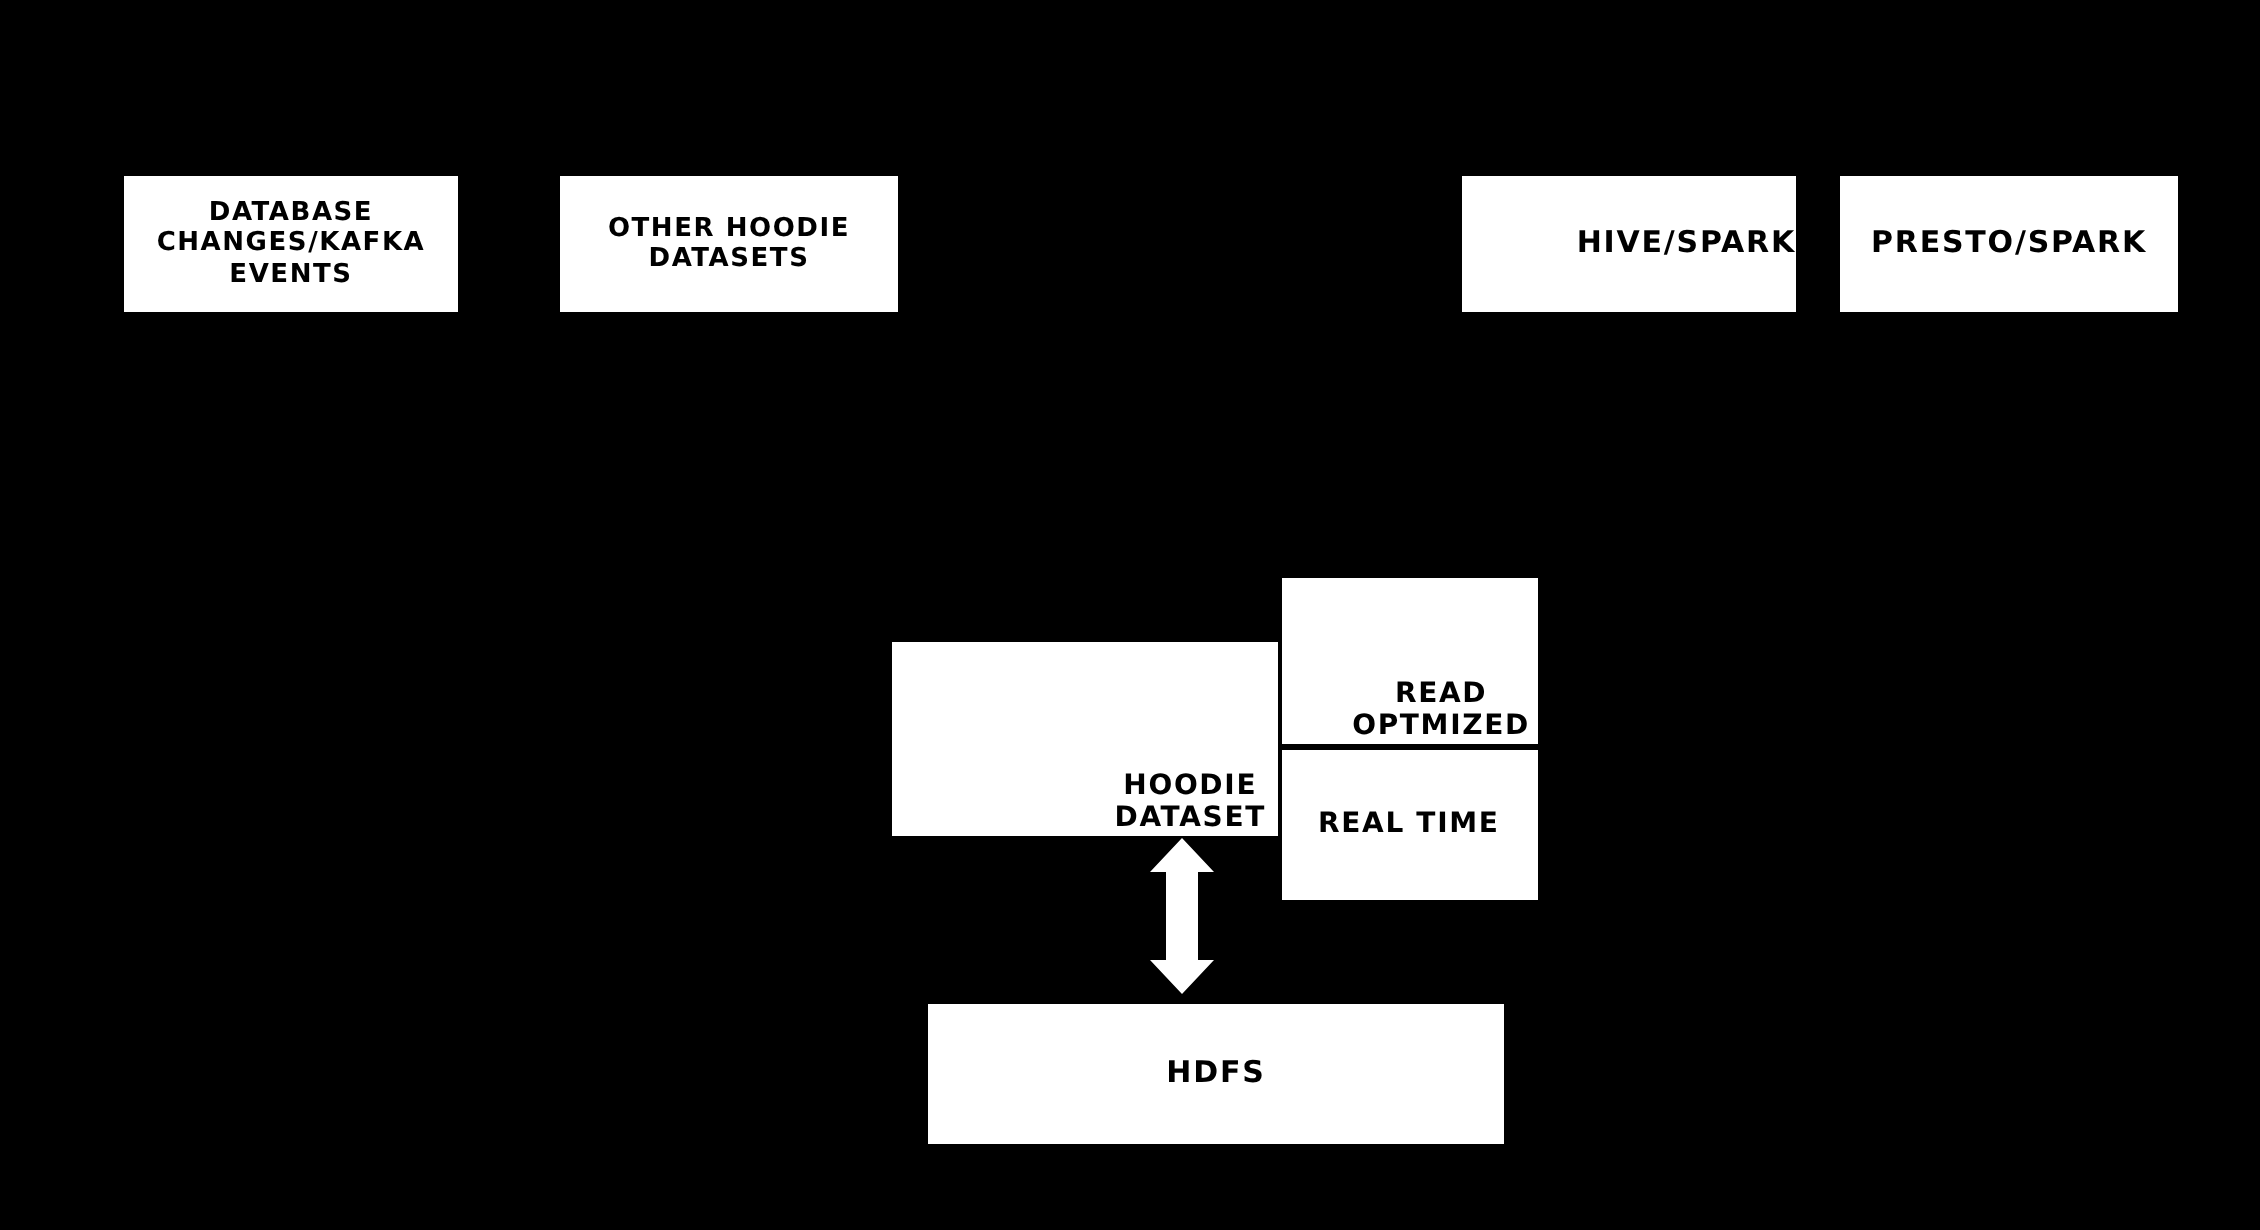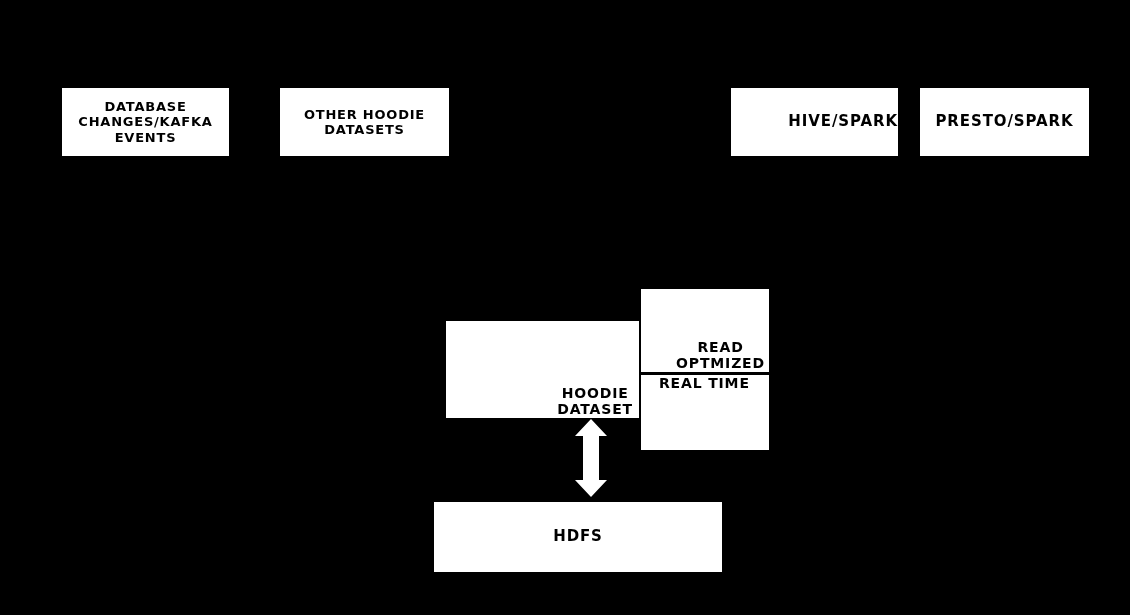--- a/index.html
+++ b/index.html
@@ -30,41 +30,41 @@
     font-family: "DejaVu Sans", sans-serif;
   }
   .node .label {
     display: block;
     white-space: pre-line;
     font-style: normal;
   }
   
   .a-center { align-items: center; justify-content: center; text-align: center; }
   .a-right  { align-items: flex-end; justify-content: flex-end; text-align: center; }
-  .a-left   { align-items: flex-start; justify-content: flex-start; text-align: left; }
+  .a-left   { align-items: center; justify-content: flex-start; text-align: left; }
 
   
   #node-db-changes   { left: 62px;  top: 88px;  width: 167px; height: 68px; font-size: 13px; }
   #node-other-hoodie { left: 280px; top: 88px;  width: 169px; height: 68px; font-size: 13px; }
   #node-hive-spark   { left: 731px; top: 88px;  width: 167px; height: 68px; font-size: 15px; justify-content: flex-end; }
   #node-presto-spark { left: 920px; top: 88px;  width: 169px; height: 68px; font-size: 15px; }
 
   #node-hoodie-dataset { left: 446px; top: 321px; width: 193px; height: 97px;
                           font-size: 14px; padding-right: 6px; }
 
   #node-views { position: absolute; left: 641px; top: 289px; width: 128px; height: 161px;
                 background: #ffffff; }
   #node-read-optimized { left: 641px; top: 289px;  width: 128px; height: 83px;
                           font-size: 14px; padding-right: 4px; }
   #node-real-time      { left: 641px; top: 375px;  width: 128px; height: 75px;
                           font-size: 14px; padding-left: 18px; }
   .view-divider { position: absolute; left: 641px; top: 372px; width: 128px; height: 3px;
                   background: #000000; }
 
-  #node-hdfs { left: 434px; top: 502px; width: 288px; height: 70px; font-size: 15px; }
+  #node-hdfs { left: 464px; top: 502px; width: 288px; height: 70px; font-size: 15px; }
 
   
   #arrow-hoodie-hdfs {
     position: absolute;
     left: 574px;
     top: 419px;
     width: 34px;
     height: 78px;
   }
 </style>

